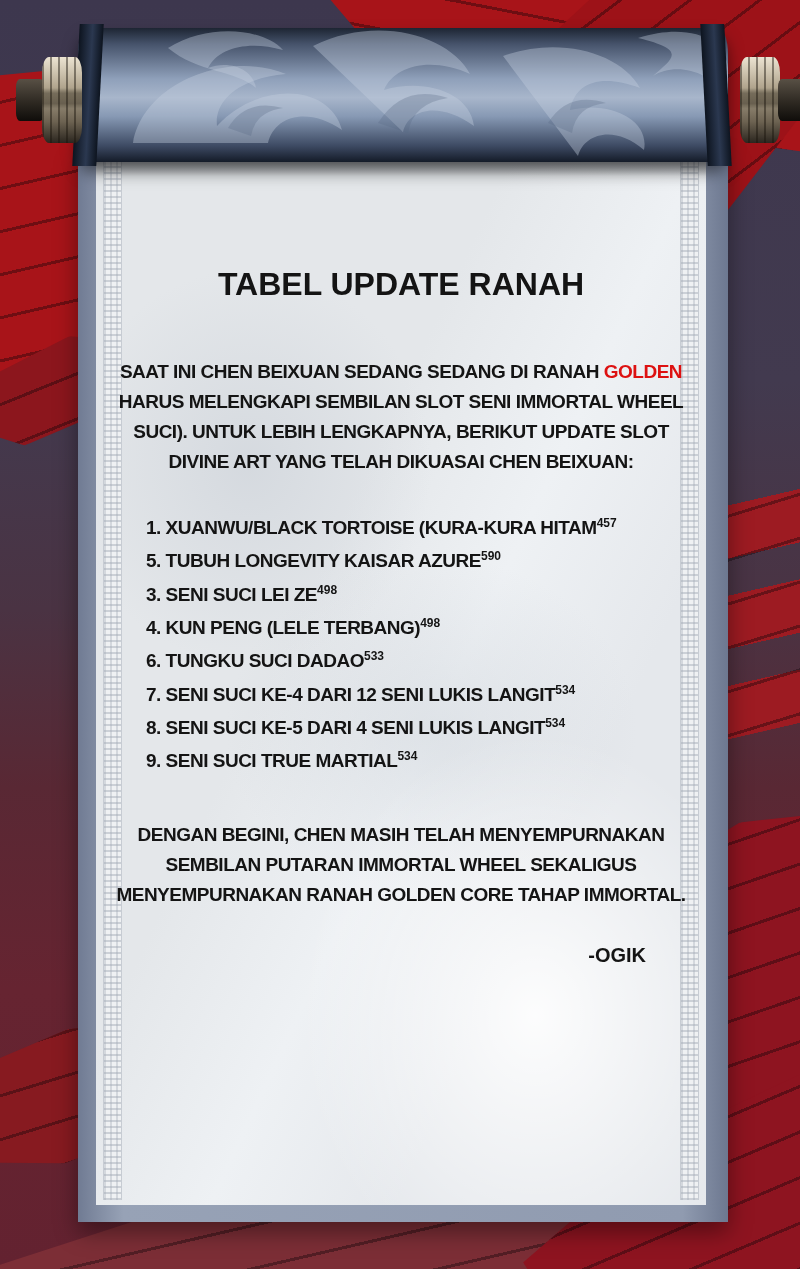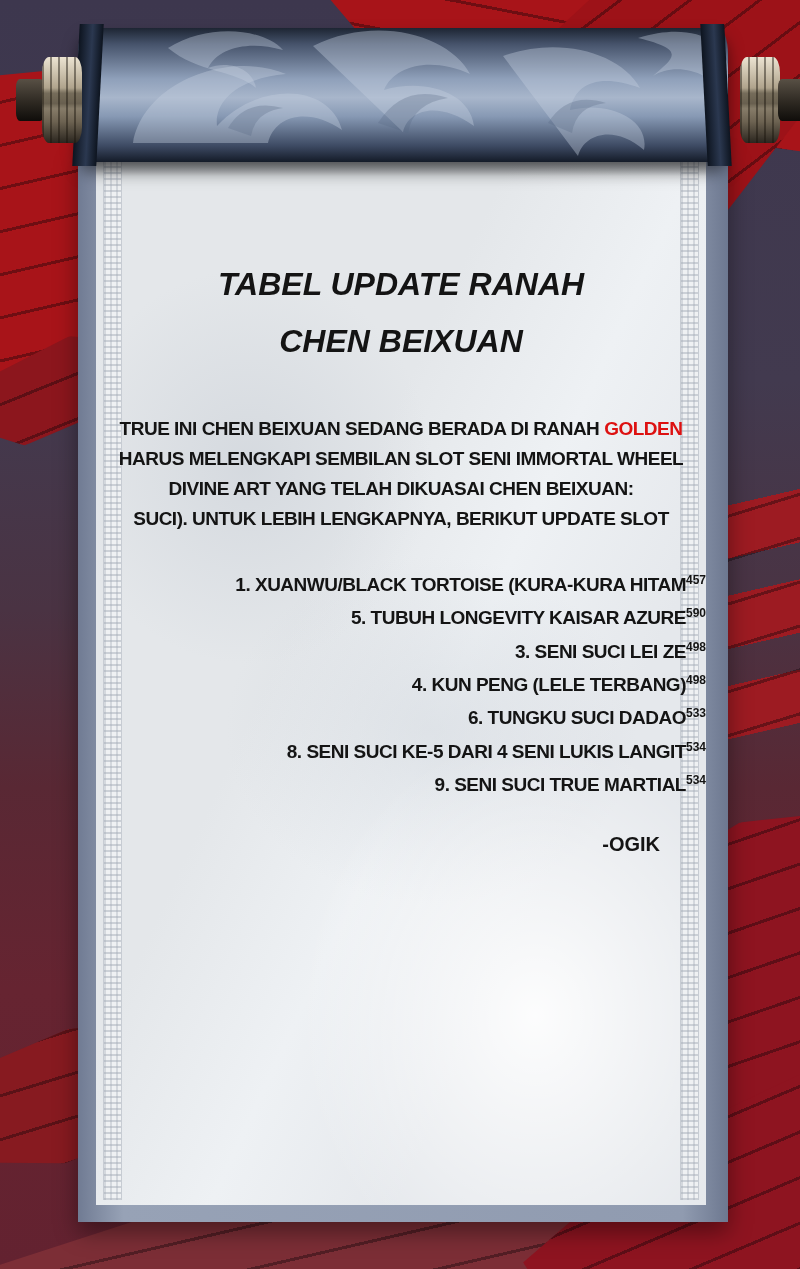--- a/index.html
+++ b/index.html
@@ -67,29 +67,29 @@
       linear-gradient(0deg,transparent 40%,rgba(30,25,15,.35) 46% 58%,transparent 64%);}
   .cap-knob{position:absolute;width:28px;height:42px;border-radius:4px/8px;
     background:linear-gradient(180deg,#585045,#2e2922 55%,#0f0d0a);}
   .cap.left .cap-ring{left:42px;top:57px;}
   .cap.left .cap-knob{left:16px;top:79px;}
   .cap.right .cap-ring{left:740px;top:57px;}
   .cap.right .cap-knob{left:778px;top:79px;}
   
   .content{position:absolute;left:96px;top:150px;width:610px;height:1055px;
     color:#141414;text-align:center;}
-  .page-title{margin-top:106px;font-size:32px;line-height:57px;font-weight:800;letter-spacing:0;font-style:italic;}
+  .page-title{margin-top:106px;font-size:32px;line-height:57px;font-weight:800;letter-spacing:0;}
   .intro{margin-top:44px;font-size:19px;line-height:30px;font-weight:700;letter-spacing:-0.5px;}
   .tline{white-space:nowrap;}
   .red{color:#dd1111;}
-  ol.divine{list-style:none;margin:32px 0 0 0;padding:0 0 0 50px;text-align:right;
+  ol.divine{list-style:none;margin:32px 0 0 0;padding:0 0 0 50px;text-align:left;
     font-size:19px;line-height:29px;font-weight:700;letter-spacing:-0.5px;}
   ol.divine sup{font-size:12px;letter-spacing:0;}
   .closing{margin-top:44px;font-size:19px;line-height:30px;font-weight:700;letter-spacing:-0.5px;}
-  .signature{margin-top:34px;padding-right:46px;text-align:right;
+  .signature{margin-top:34px;padding-right:60px;text-align:right;
     font-size:20px;font-weight:800;letter-spacing:0;}
 </style>
 </head>
 <body>
 
 <div id="stage">
 
   <div class="stroke s1"></div>
   <div class="stroke s2"></div>
   <div class="stroke s3"></div>
@@ -105,37 +105,42 @@
     <div class="frame"></div>
     <div class="paper">
       <div class="meander left"></div>
       <div class="meander right"></div>
       <div class="paper-top-shadow"></div>
     </div>
 
     <div class="content">
       <div class="page-title">
         <div class="tline">TABEL UPDATE RANAH</div>
-        <div class="tline">CHEN BEIXUAN</div>
       </div>
       <div class="intro">
-          <div class="tline"><span>TRUE INI CHEN BEIXUAN SEDANG BERADA DI RANAH </span><span class="red">GOLDEN</span></div>
+          <div class="tline"><span>SAAT INI CHEN BEIXUAN SEDANG SEDANG DI RANAH </span><span class="red">GOLDEN</span></div>
           <div class="tline"><span>HARUS MELENGKAPI SEMBILAN SLOT SENI IMMORTAL WHEEL</span></div>
+          <div class="tline"><span>SUCI). UNTUK LEBIH LENGKAPNYA, BERIKUT UPDATE SLOT</span></div>
           <div class="tline"><span>DIVINE ART YANG TELAH DIKUASAI CHEN BEIXUAN:</span></div>
-          <div class="tline"><span>SUCI). UNTUK LEBIH LENGKAPNYA, BERIKUT UPDATE SLOT</span></div>
         </div>
       <ol class="divine">
           <li><span>1. XUANWU/BLACK TORTOISE (KURA-KURA HITAM</span><sup>457</sup></li>
           <li><span>5. TUBUH LONGEVITY KAISAR AZURE</span><sup>590</sup></li>
           <li><span>3. SENI SUCI LEI ZE</span><sup>498</sup></li>
           <li><span>4. KUN PENG (LELE TERBANG)</span><sup>498</sup></li>
           <li><span>6. TUNGKU SUCI DADAO</span><sup>533</sup></li>
+          <li><span>7. SENI SUCI KE-4 DARI 12 SENI LUKIS LANGIT</span><sup>534</sup></li>
           <li><span>8. SENI SUCI KE-5 DARI 4 SENI LUKIS LANGIT</span><sup>534</sup></li>
           <li><span>9. SENI SUCI TRUE MARTIAL</span><sup>534</sup></li>
         </ol>
+      <div class="closing">
+          <div class="tline"><span>DENGAN BEGINI, CHEN MASIH TELAH MENYEMPURNAKAN</span></div>
+          <div class="tline"><span>SEMBILAN PUTARAN IMMORTAL WHEEL SEKALIGUS</span></div>
+          <div class="tline"><span>MENYEMPURNAKAN RANAH GOLDEN CORE TAHAP IMMORTAL.</span></div>
+        </div>
       <div class="signature">-OGIK</div>
     </div>
 
     <div class="roller">
       <div class="roller-body">
         <svg class="roller-svg" viewBox="0 0 650 134" preserveAspectRatio="none">
           <g fill="#c4d0e0" fill-opacity="0.38">
             <path d="M55,115 C65,55 150,22 208,46 C162,50 136,72 139,98 C182,52 252,56 264,102 C230,78 196,88 190,115 Z"></path>
             <path d="M235,18 C300,-14 372,8 392,46 C352,28 316,38 306,62 C346,50 392,64 396,98 C360,72 330,82 325,104 Z"></path>
             <path d="M425,28 C480,8 542,24 562,60 C522,45 497,55 492,82 C532,72 572,92 566,122 C536,96 506,106 500,128 Z"></path>

